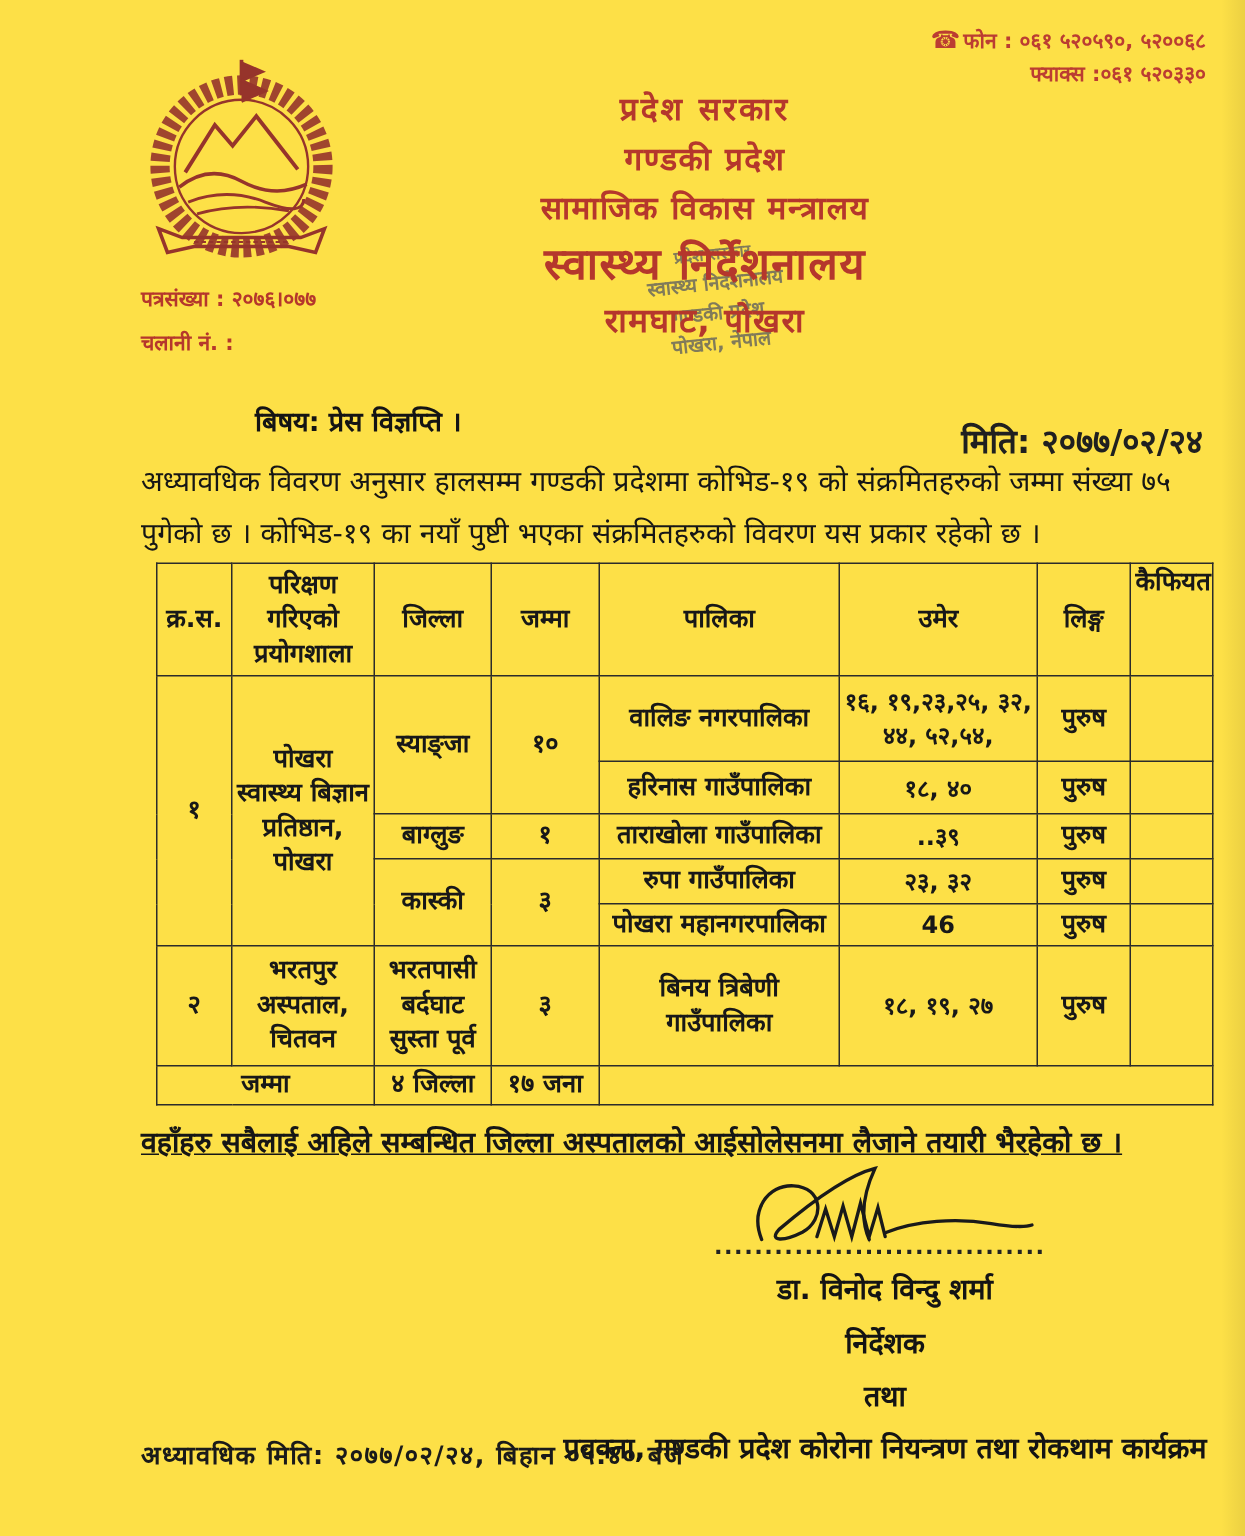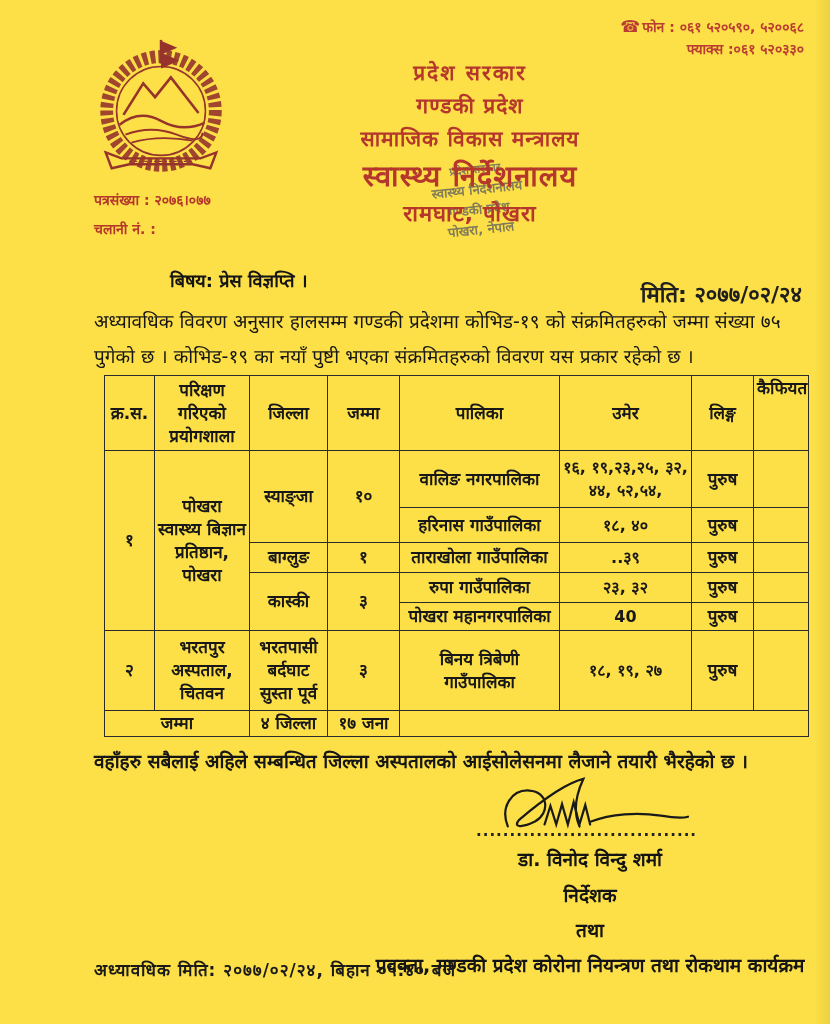--- a/index.html
+++ b/index.html
@@ -46,21 +46,21 @@
   .refblock { position:absolute; left:94px; top:186px; color:#b5372c; font-weight:bold; font-size:14px; line-height:29px; }
   .dateline { position:absolute; right:28px; top:240px; font-size:22px; font-weight:600; color:#202020;margin-top:38px; }
   .subject  { position:absolute; left:170px; width:600px; top:268px; font-size:18px; font-weight:bold; color:#141414; }
   
   .intro {
     position:absolute; left:94px; width:716px; top:304px;
     font-size:19px; font-weight:normal; color:#161616; line-height:35px;
   }
   .outro {
     position:absolute; left:94px; width:716px; top:748px;
-    font-size:19px; font-weight:bold; color:#161616;
+    font-size:19px; font-weight:bold; color:#161616;text-decoration:underline;
   }
   
   table.casetable {
     position:absolute; left:104px; top:375px; width:704px;
     border-collapse:collapse; table-layout:fixed;
     font-size:17px; font-weight:bold; color:#181818;
   }
   .casetable th, .casetable td {
     border:1.6px solid #2b2b2b; text-align:center; vertical-align:middle;
     padding:1px 3px; line-height:23px; overflow:hidden;
@@ -200,21 +200,21 @@
     <tr style="height:30px;">
       <td rowspan="2">कास्की</td>
       <td rowspan="2">३</td>
       <td>रुपा गाउँपालिका</td>
       <td class="small">२३, ३२</td>
       <td>पुरुष</td>
       <td></td>
     </tr>
     <tr style="height:28px;">
       <td>पोखरा महानगरपालिका</td>
-      <td class="small">40</td>
+      <td class="small">46</td>
       <td>पुरुष</td>
       <td></td>
     </tr>
     <tr style="height:80px;">
       <td>२</td>
       <td>भरतपुर अस्पताल, चितवन</td>
       <td>भरतपासी बर्दघाट सुस्ता पूर्व</td>
       <td>३</td>
       <td>बिनय त्रिबेणी गाउँपालिका</td>
       <td class="small">१८, १९, २७</td>

